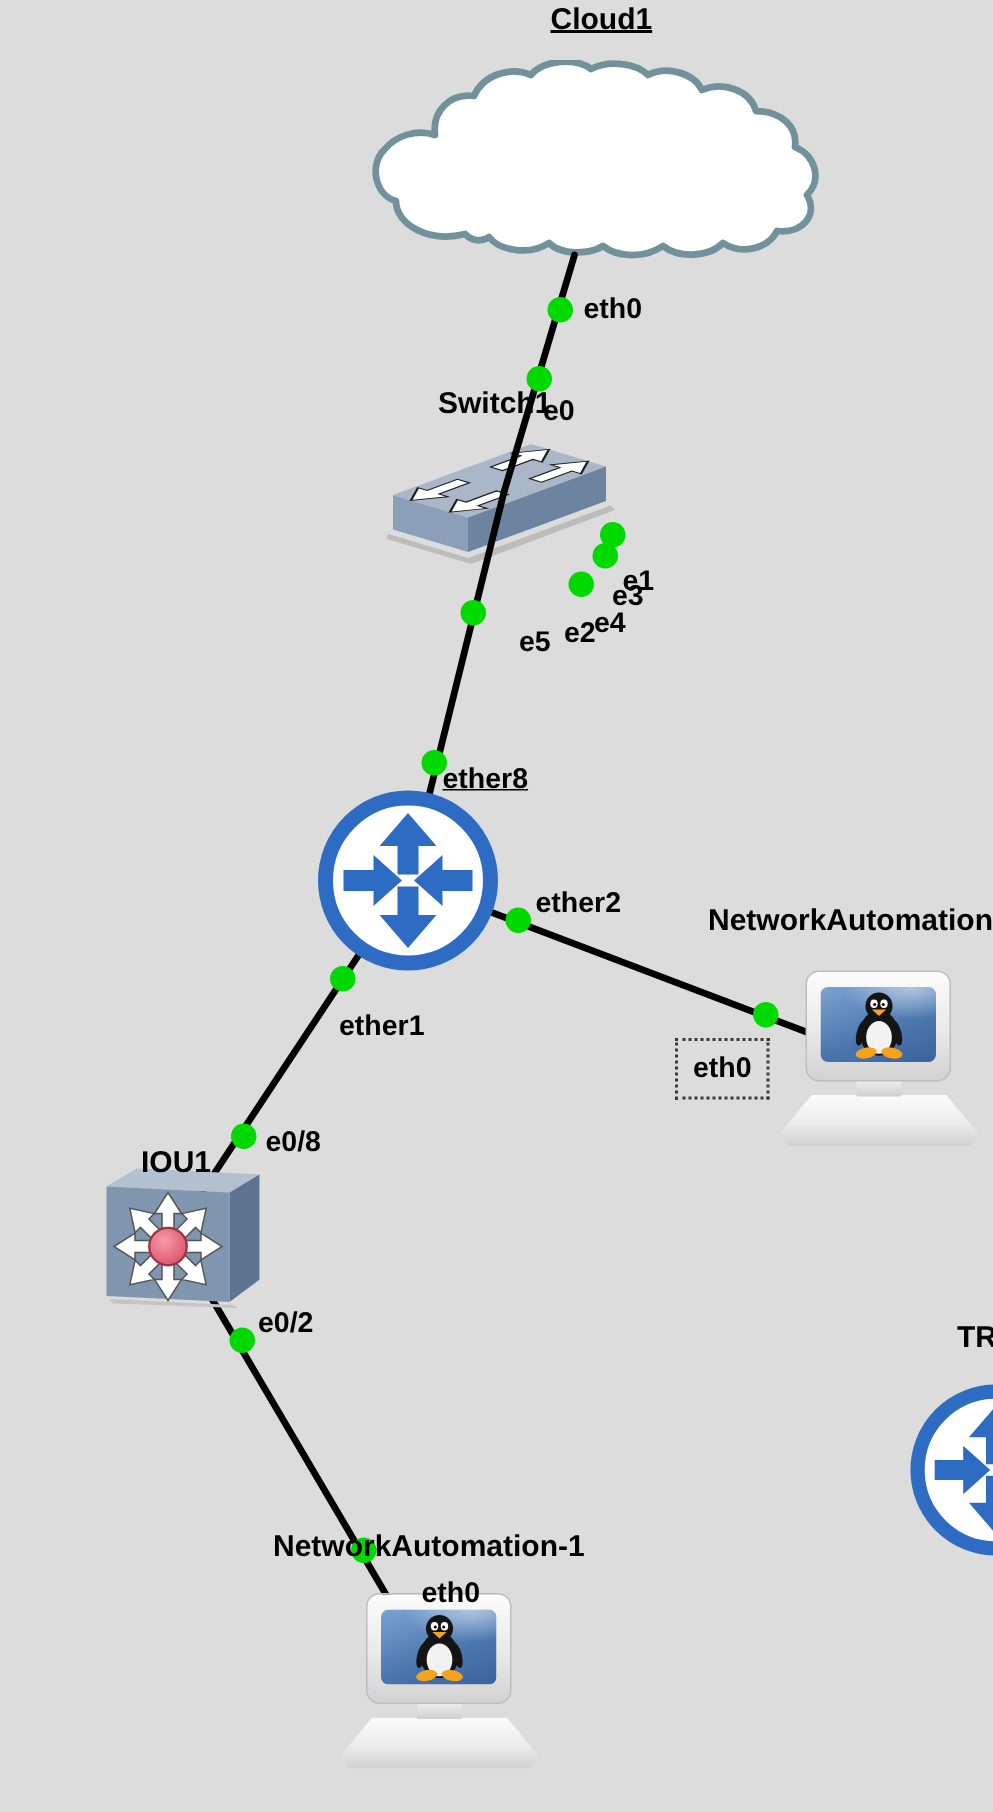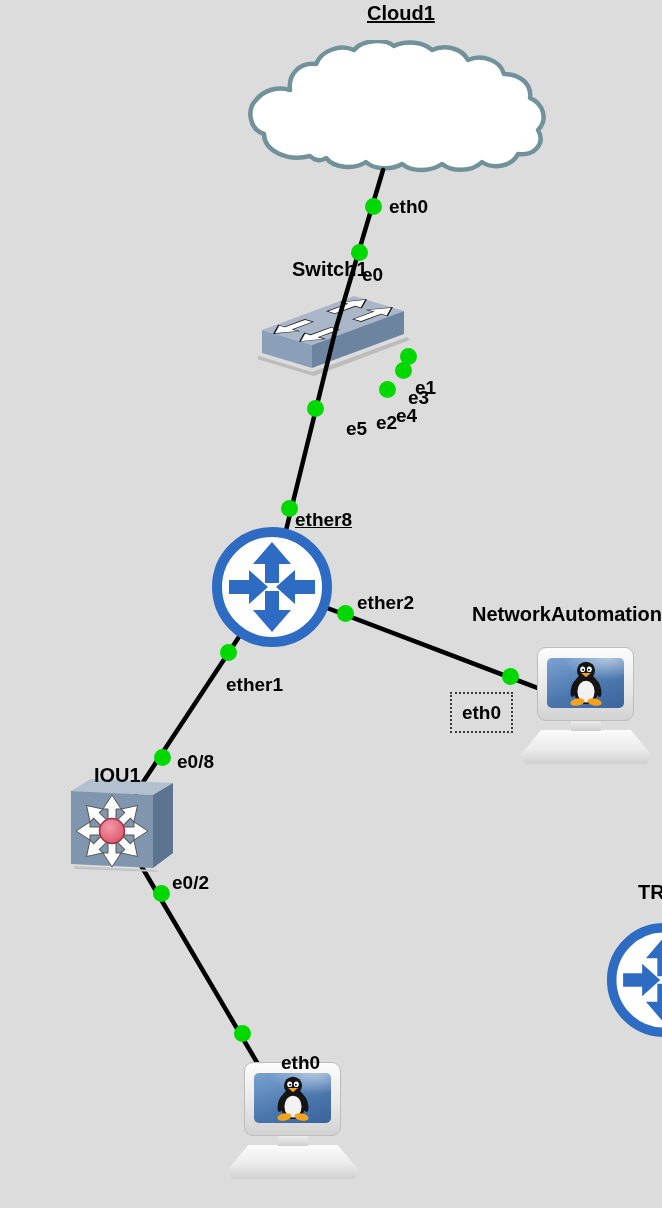--- a/index.html
+++ b/index.html
@@ -190,20 +190,21 @@
   <div class="dot" style="left:220px;top:644px;"></div>
   <div class="dot" style="left:154px;top:749px;"></div>
   <div class="dot" style="left:153px;top:885px;"></div>
   <div class="dot" style="left:502px;top:668px;"></div>
   <div class="dot" style="left:234px;top:1025px;"></div>
 
   <div class="lbl" style="left:367px;top:3px;text-decoration:underline;">Cloud1</div>
   <div class="lbl" style="left:292px;top:259px;">Switch1</div>
   <div class="lbl" style="left:94px;top:738px;margin-top:27px;">IOU1</div>
   <div class="lbl" style="left:472px;top:604px;">NetworkAutomation</div>
+  <div class="lbl" style="left:182px;top:1021px;">NetworkAutomation-1</div>
   <div class="lbl" style="left:638px;top:882px;">TR</div>
 
   <div class="plbl" style="left:389px;top:197px;">eth0</div>
   <div class="plbl" style="left:362px;top:265px;">e0</div>
   <div class="plbl" style="left:415px;top:378px;">e1</div>
   <div class="plbl" style="left:408px;top:388px;">e3</div>
   <div class="plbl" style="left:396px;top:406px;">e4</div>
   <div class="plbl" style="left:376px;top:413px;">e2</div>
   <div class="plbl" style="left:346px;top:419px;">e5</div>
   <div class="plbl" style="left:295px;top:510px;text-decoration:underline;">ether8</div>

